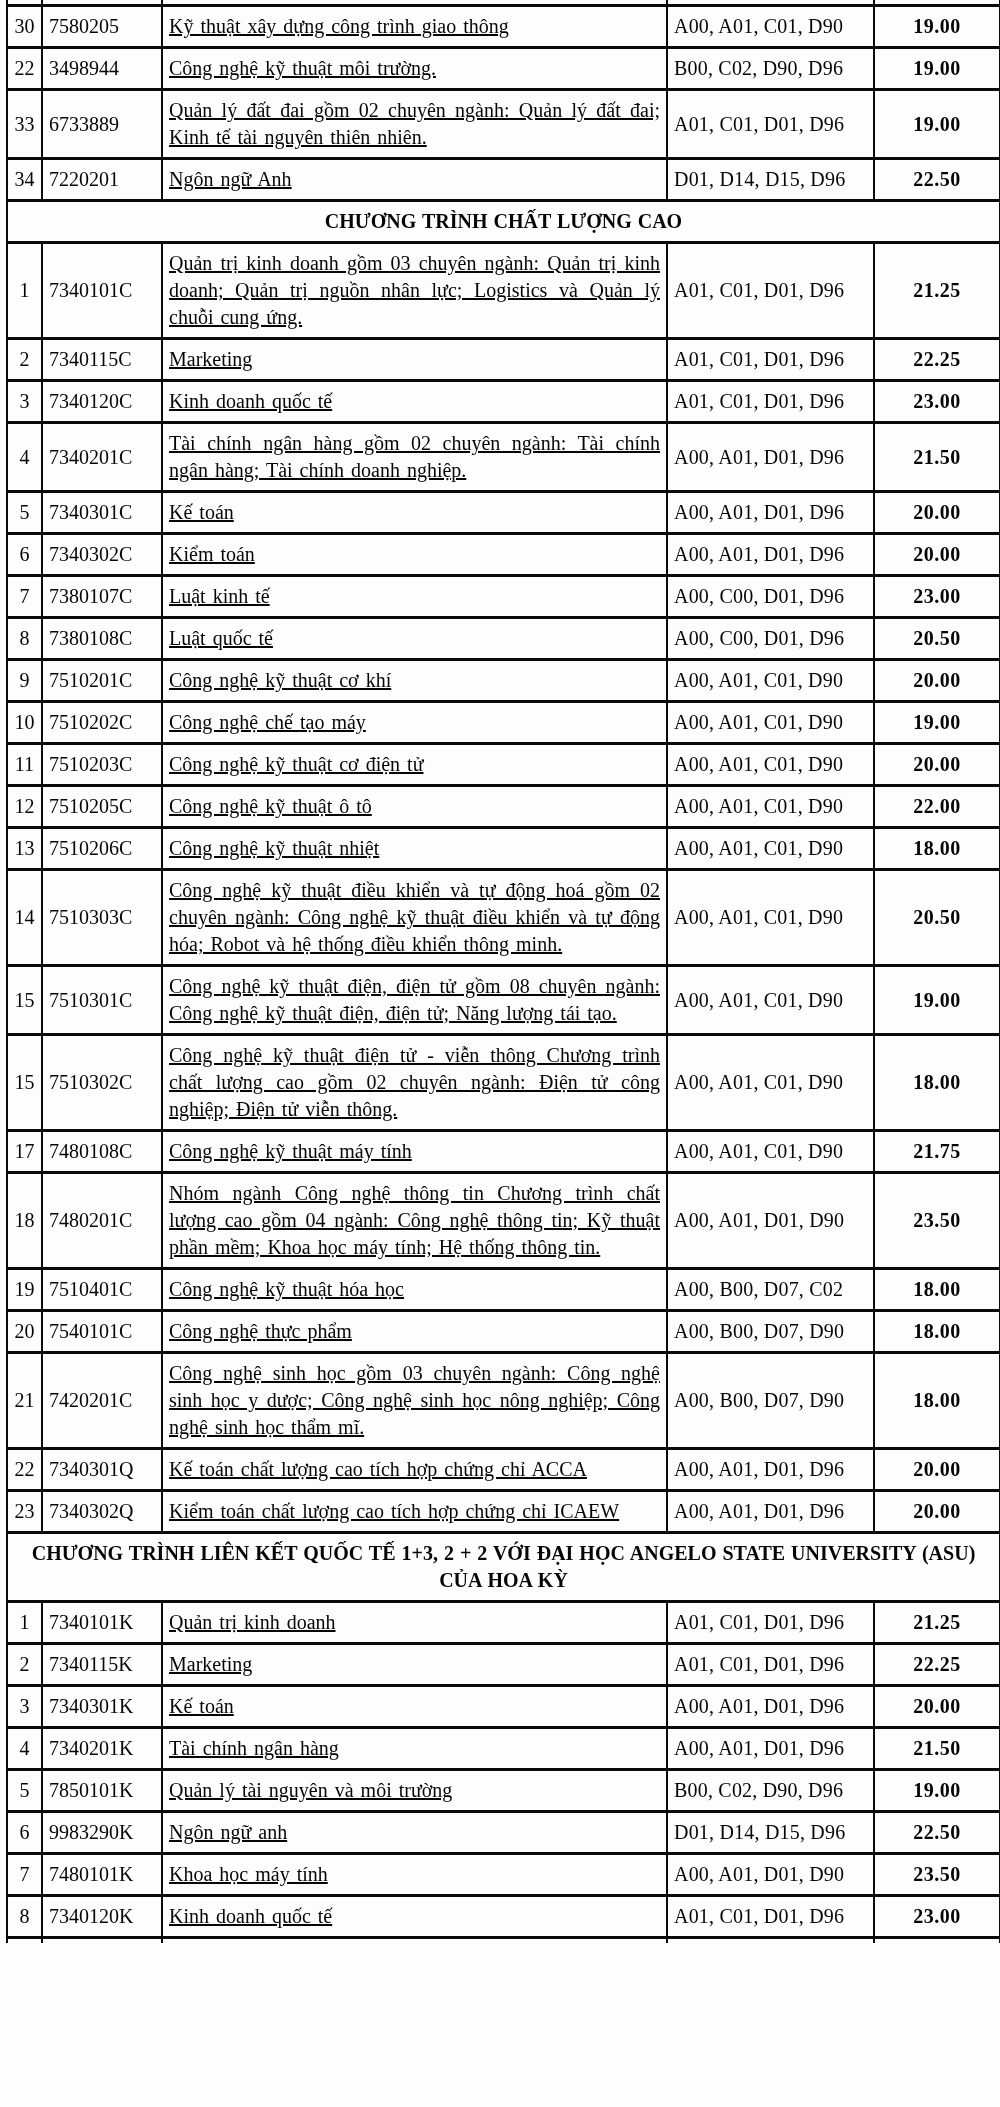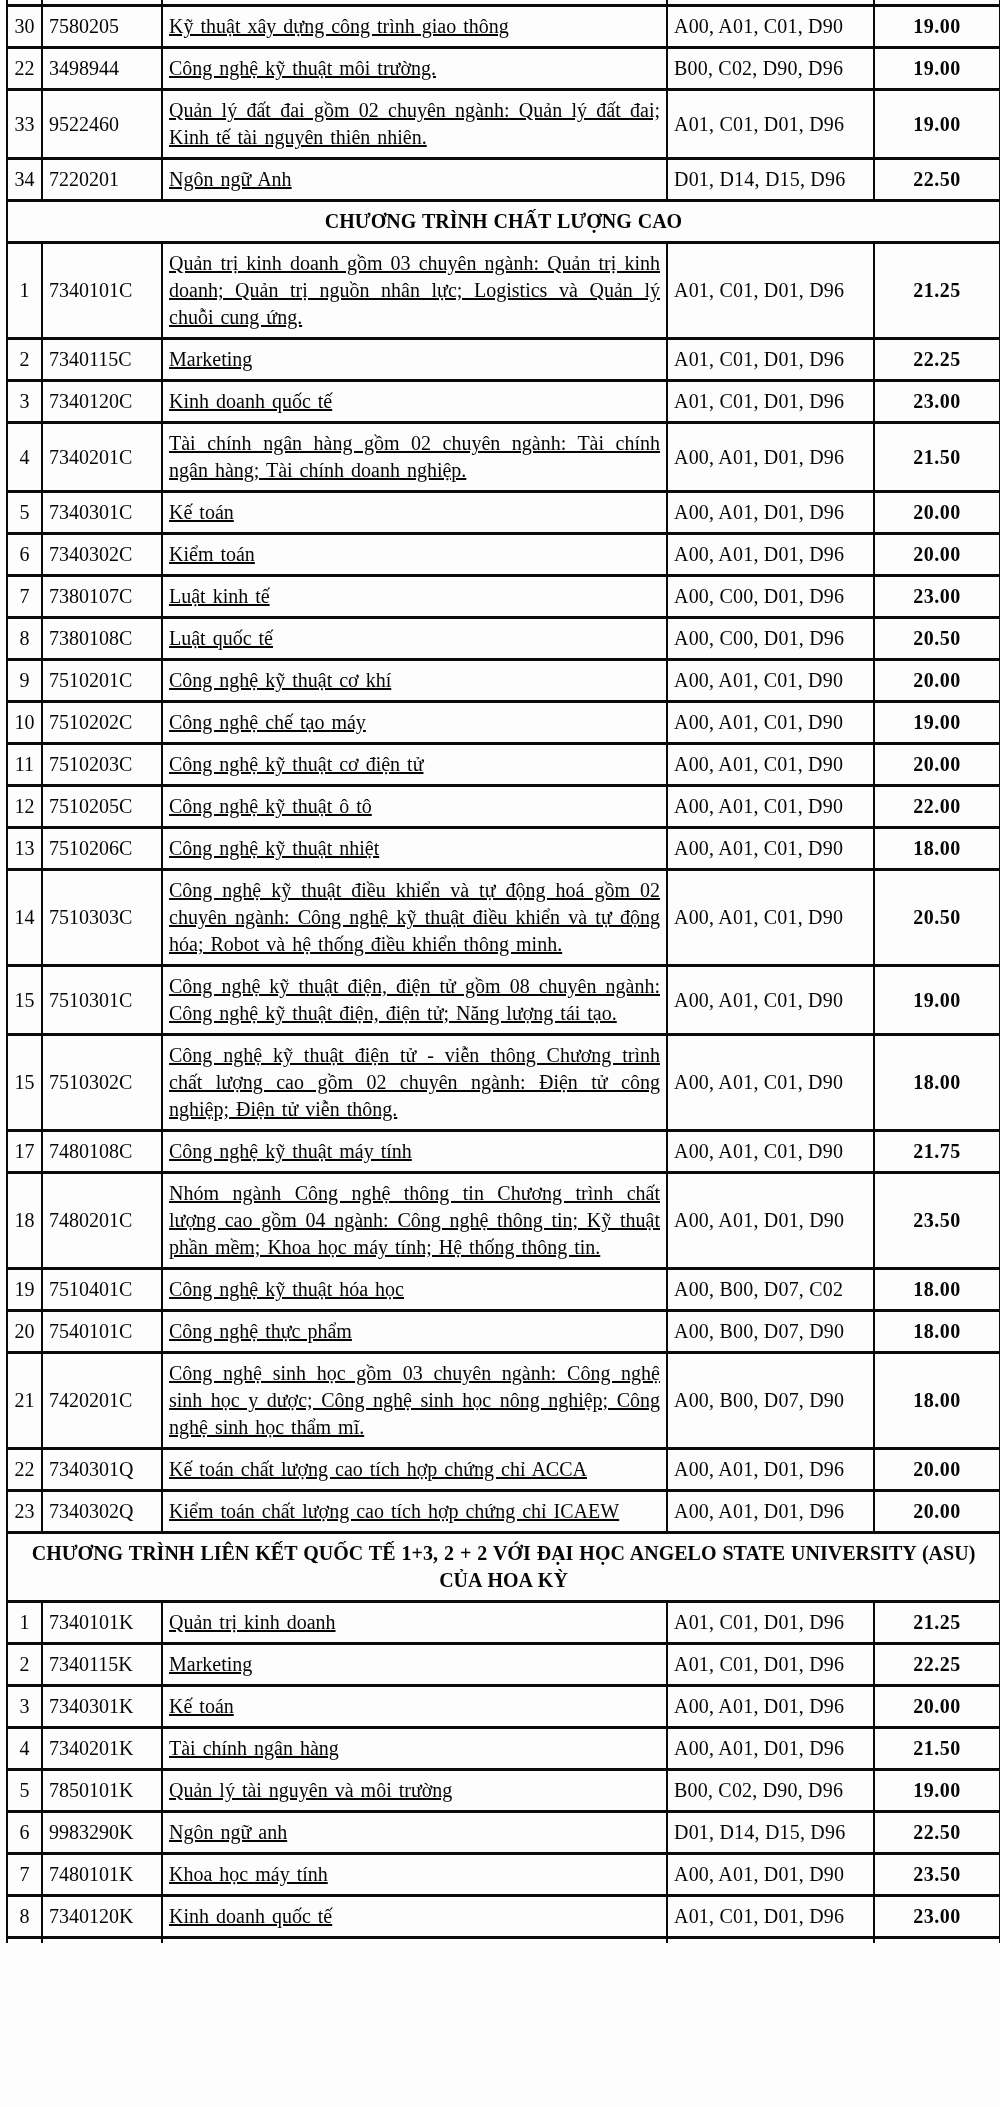--- a/index.html
+++ b/index.html
@@ -109,21 +109,21 @@
         </tr>
         <tr>
           <td class="num">22</td>
           <td class="code">3498944</td>
           <td class="name">Công nghệ kỹ thuật môi trường.</td>
           <td class="combos">B00, C02, D90, D96</td>
           <td class="score">19.00</td>
         </tr>
         <tr>
           <td class="num">33</td>
-          <td class="code">9522460</td>
+          <td class="code">6733889</td>
           <td class="name">Quản lý đất đai gồm 02 chuyên ngành: Quản lý đất đai; Kinh tế tài nguyên thiên nhiên.</td>
           <td class="combos">A01, C01, D01, D96</td>
           <td class="score">19.00</td>
         </tr>
         <tr>
           <td class="num">34</td>
           <td class="code">7220201</td>
           <td class="name">Ngôn ngữ Anh</td>
           <td class="combos">D01, D14, D15, D96</td>
           <td class="score">22.50</td>

